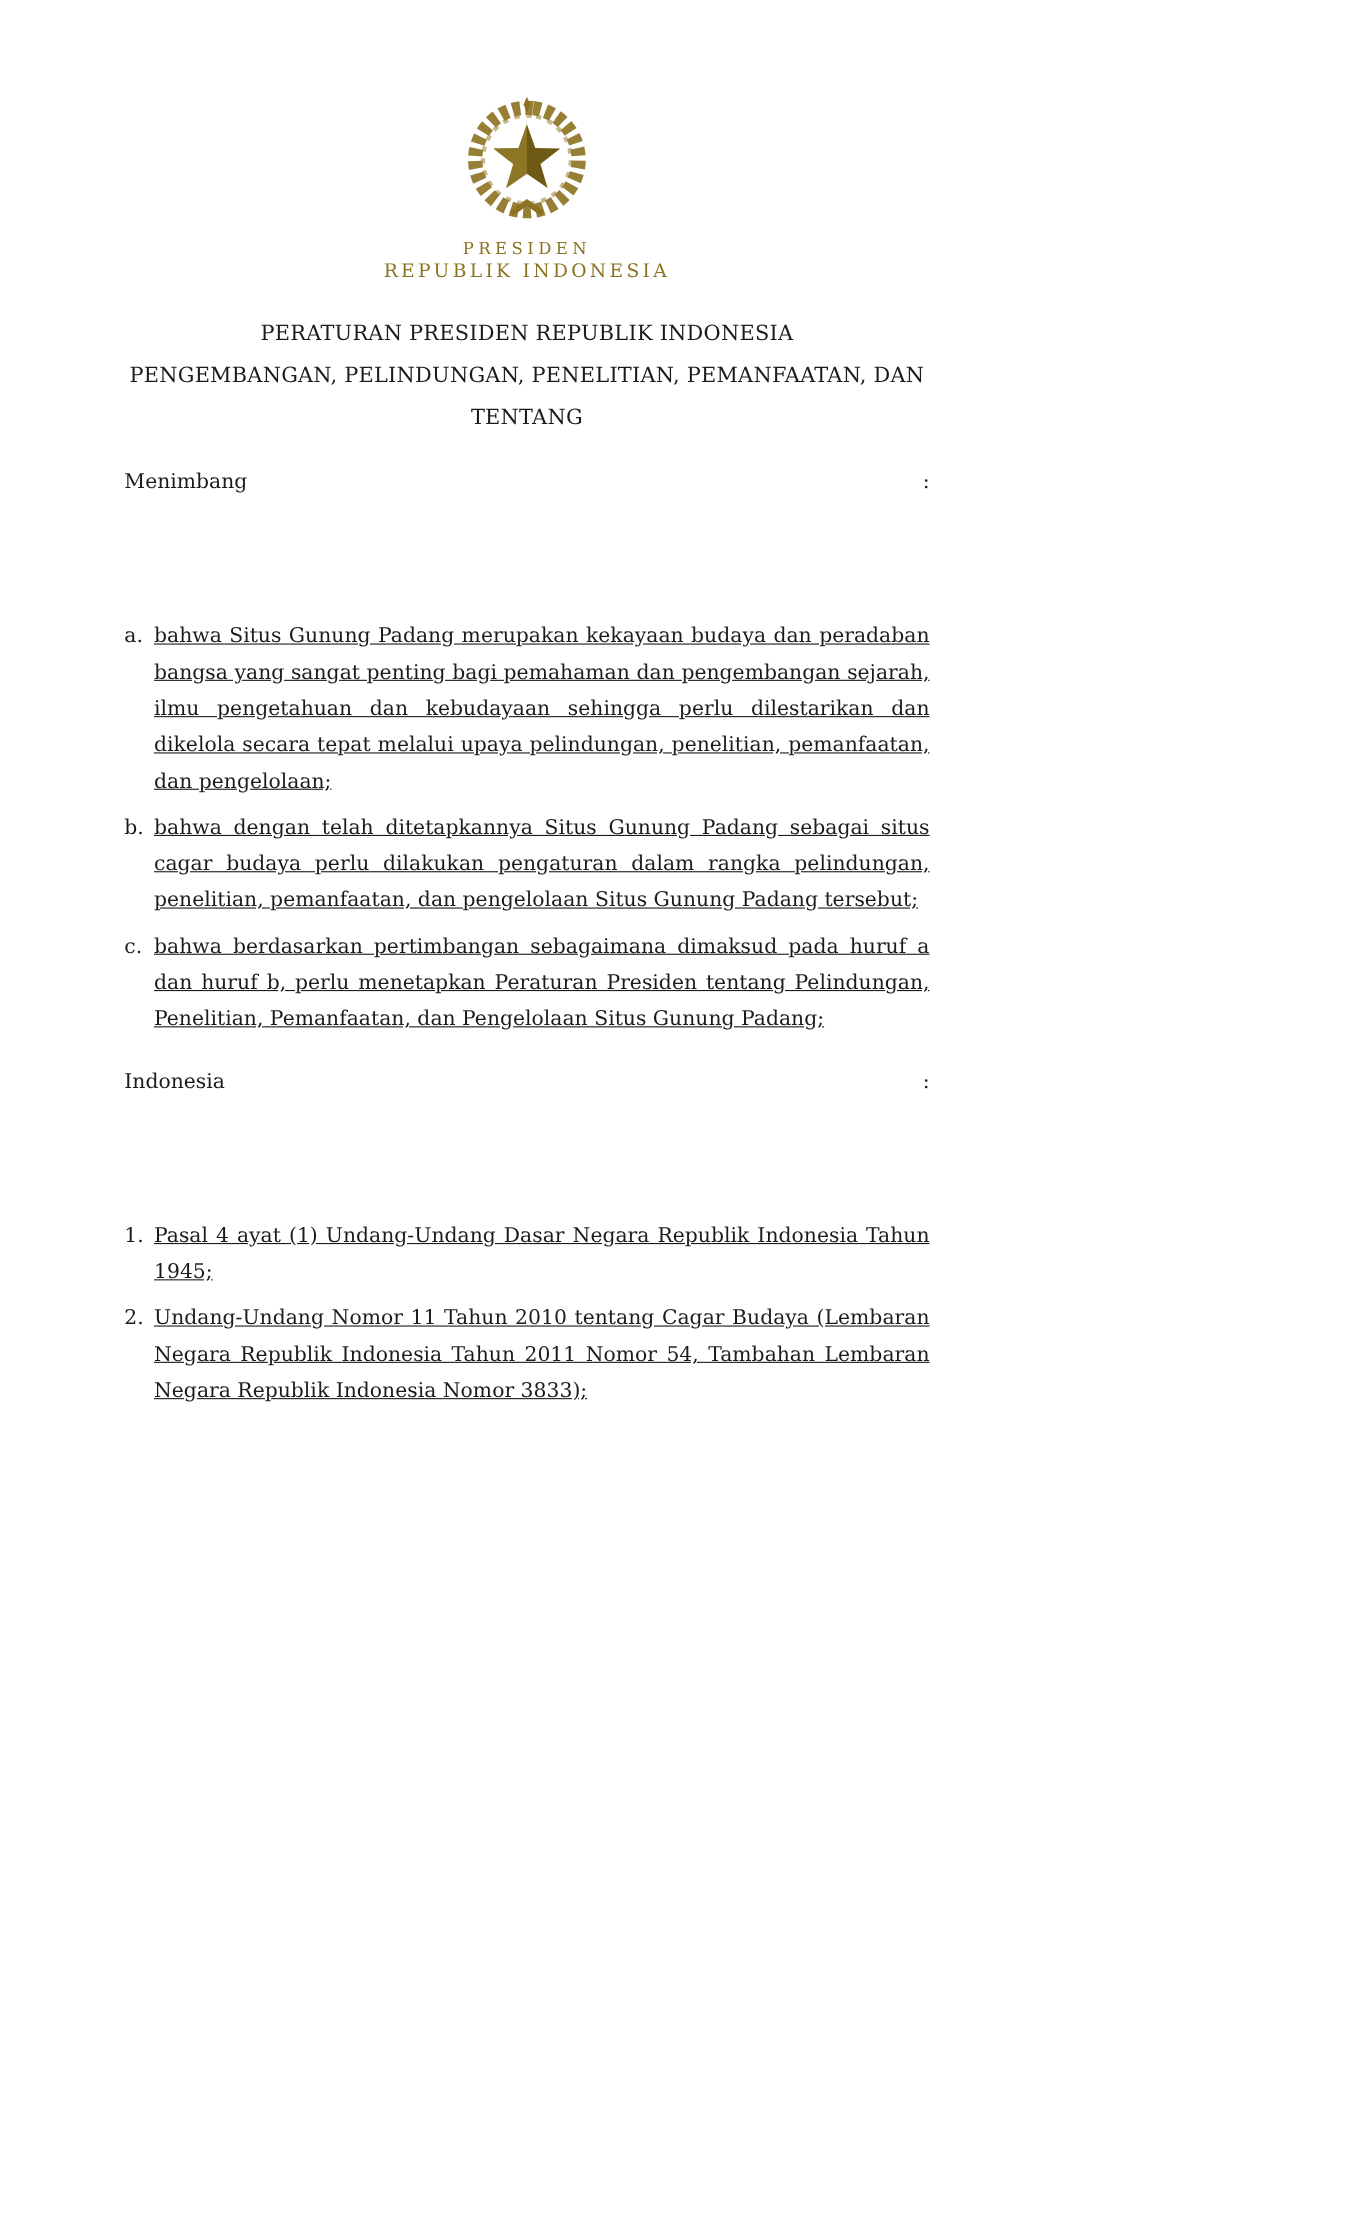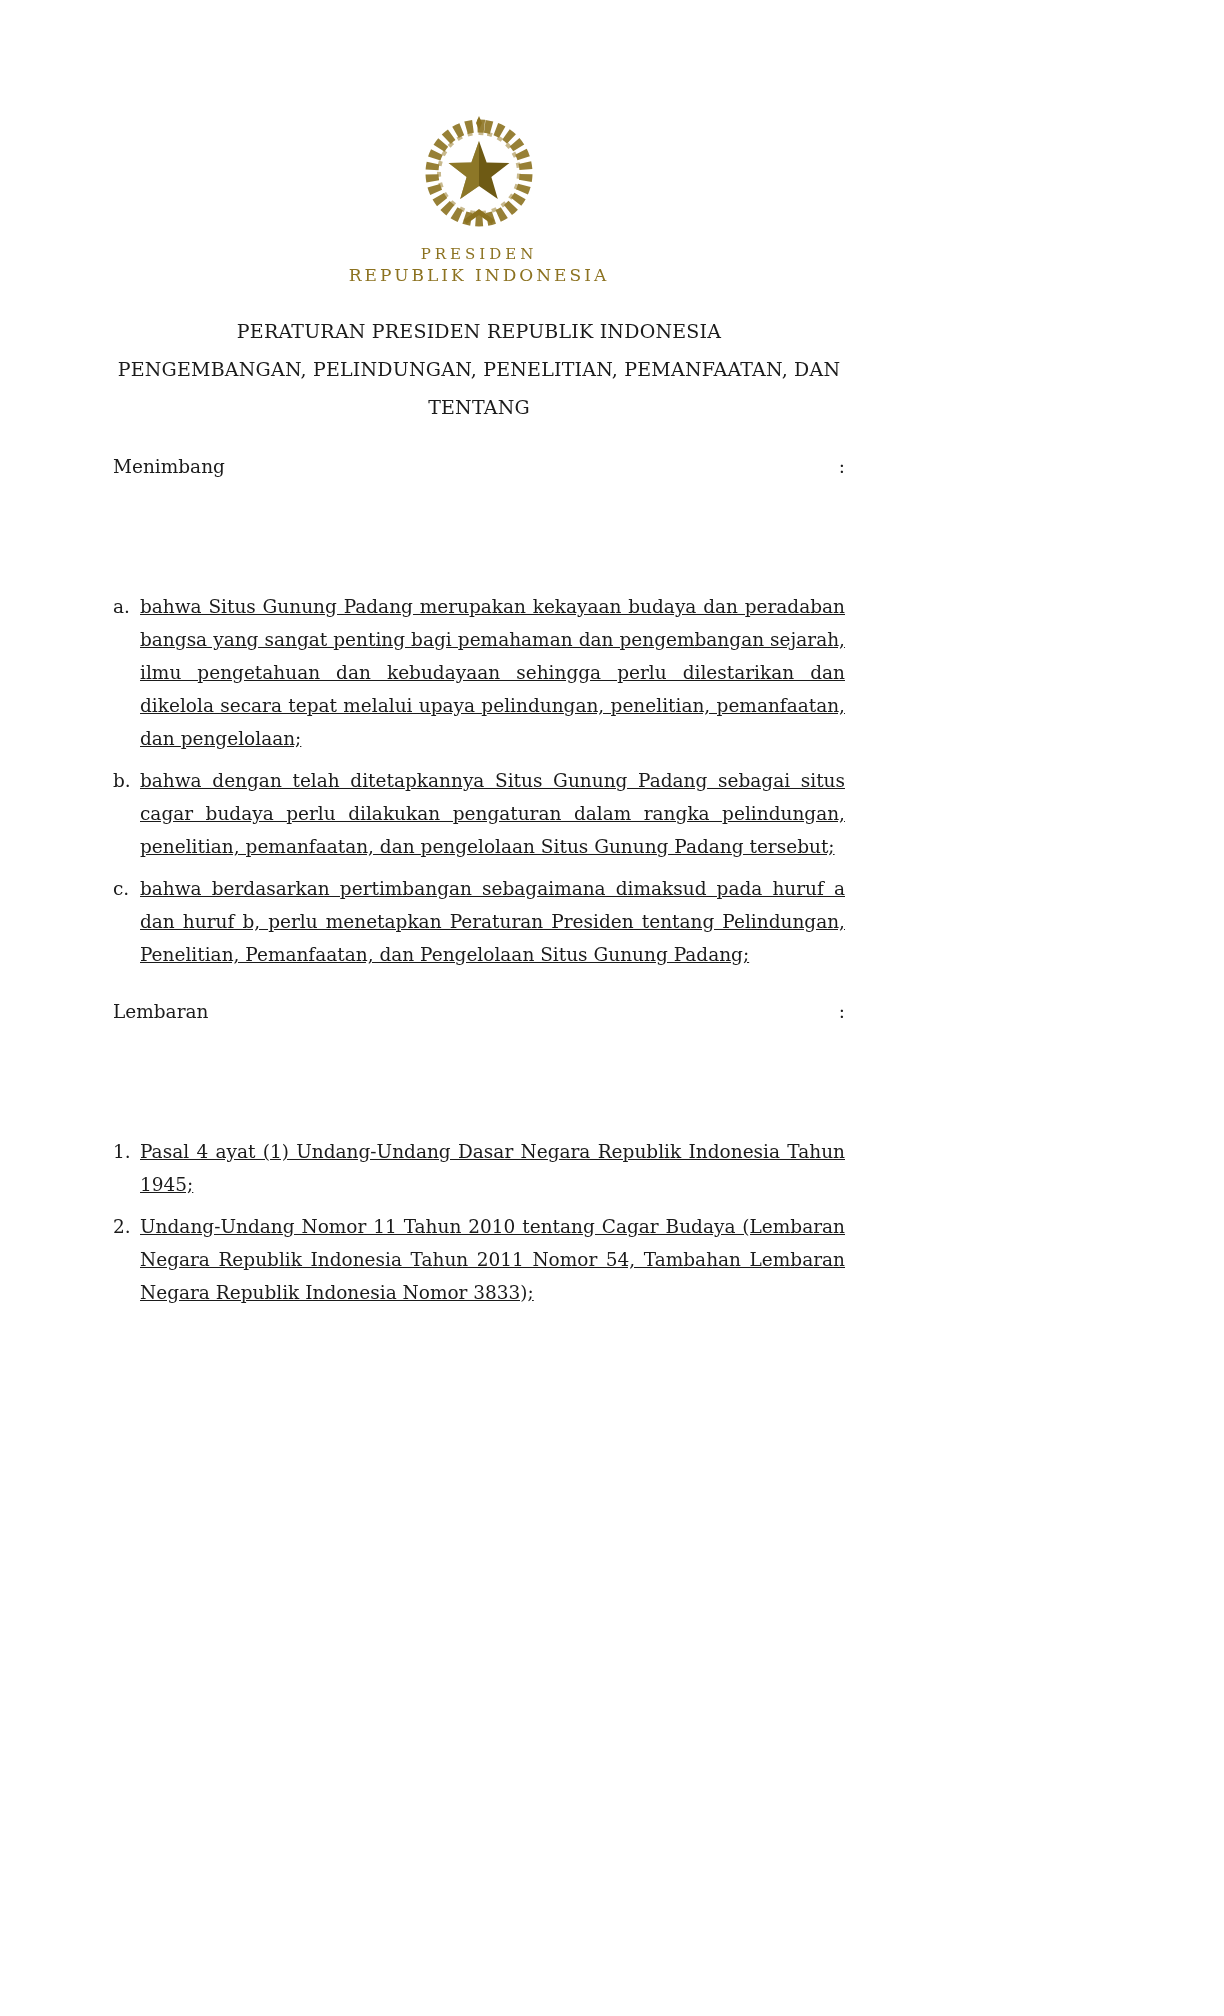--- a/index.html
+++ b/index.html
@@ -11,21 +11,20 @@
     font-family: "DejaVu Serif", "Liberation Serif", serif;
     color: #1b1b1b;
     overflow: hidden;
   }
   .page {
     position: absolute;
     left: 113px;
     top: 0;
     width: 732px;
     height: 1641px;
-    margin-top: 28px;
   }
 
   
   .emblem-wrap {
     padding-top: 82px;
     display: flex;
     flex-direction: column;
     align-items: center;
   }
   .emblem-svg { display: block; }
@@ -149,21 +148,21 @@
       </div>
       <div class="clause-item">
         <span class="item-marker">c.</span>
         <span class="item-text">bahwa berdasarkan pertimbangan sebagaimana dimaksud pada huruf a dan huruf b, perlu menetapkan Peraturan Presiden tentang Pelindungan, Penelitian, Pemanfaatan, dan Pengelolaan Situs Gunung Padang;</span>
       </div>
     </div>
   </div>
 
   <div class="clause">
     <div class="clause-label-col">
-      <span>Lembaran</span>
+      <span>Indonesia</span>
       <span>:</span>
     </div>
     <div class="clause-items">
       <div class="clause-item">
         <span class="item-marker">1.</span>
         <span class="item-text">Pasal 4 ayat (1) Undang-Undang Dasar Negara Republik Indonesia Tahun 1945;</span>
       </div>
       <div class="clause-item">
         <span class="item-marker">2.</span>
         <span class="item-text">Undang-Undang Nomor 11 Tahun 2010 tentang Cagar Budaya (Lembaran Negara Republik Indonesia Tahun 2011 Nomor 54, Tambahan Lembaran Negara Republik Indonesia Nomor 3833);</span>

